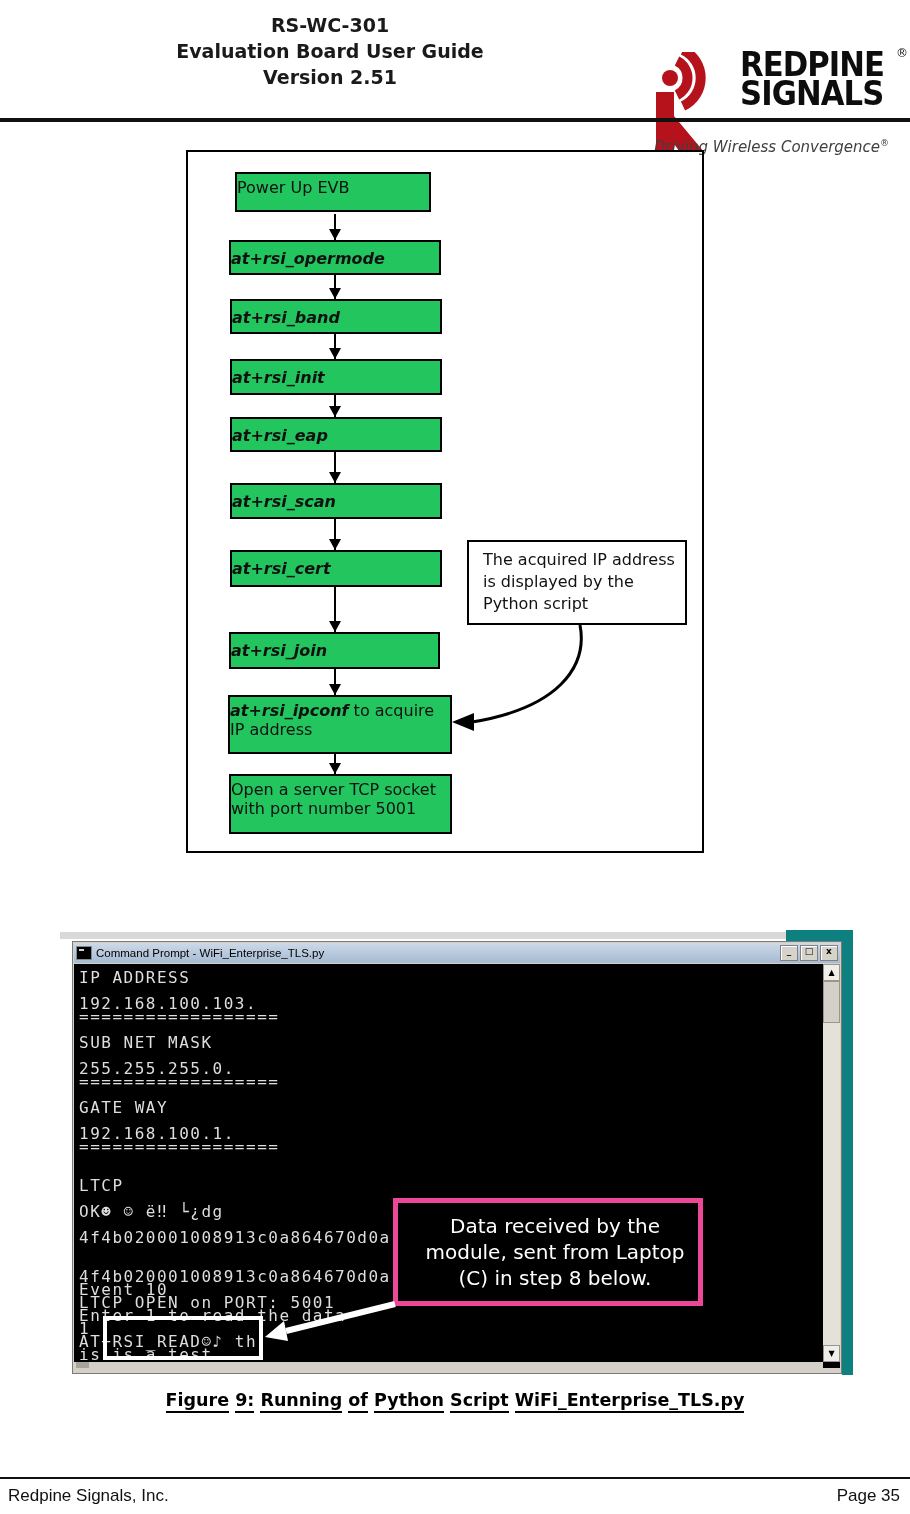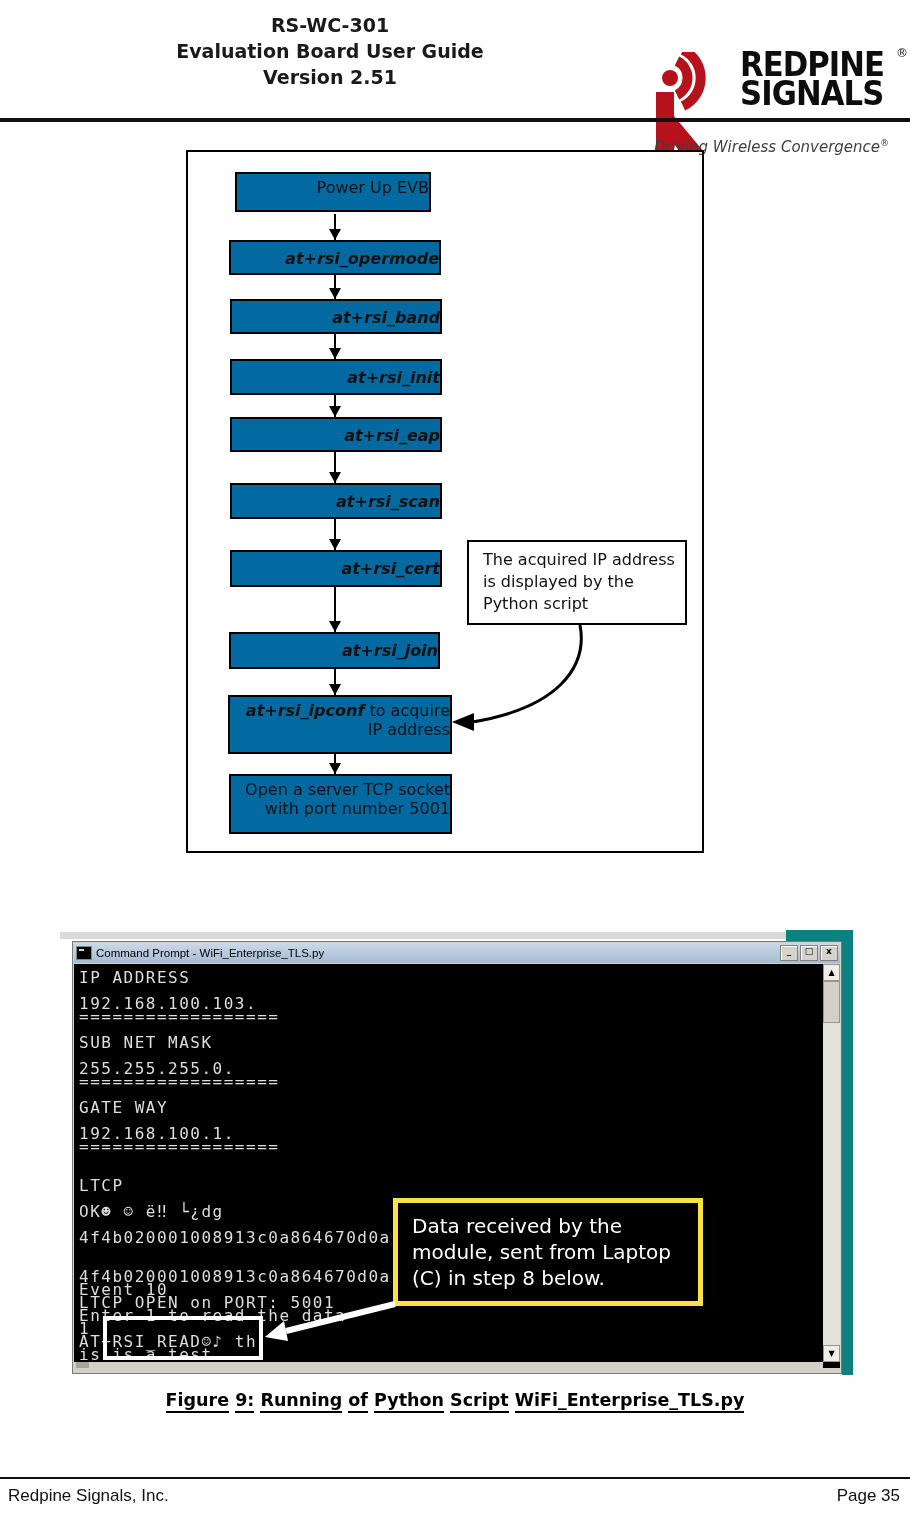--- a/index.html
+++ b/index.html
@@ -14,22 +14,22 @@
   .logo-icon{position:absolute;left:0;top:2px;}
   .brand{position:absolute;left:94px;top:0;font-weight:bold;font-size:33px;line-height:29px;
          letter-spacing:-1px;transform:scaleX(.93);transform-origin:left top;color:#0d0d0d;}
   .brand-reg{position:absolute;right:-2px;top:-4px;font-size:12px;font-weight:normal;}
   .tagline{position:absolute;left:8px;top:88px;font-size:15px;color:#404040;white-space:nowrap;font-style:italic;}
   .tagline sup{font-size:9px;}
 
   
   .flow{position:absolute;left:186px;top:150px;width:518px;height:703px;
         border:2px solid #000;box-sizing:border-box;}
-  .fbox{position:absolute;border:2px solid #000;box-sizing:border-box;background:#0369a1;
-        text-align:right;font-size:16px;padding-top:4px;}
+  .fbox{position:absolute;border:2px solid #000;box-sizing:border-box;background:#22c55e;
+        text-align:left;font-size:16px;padding-top:4px;}
   .fbox.cmd{font-weight:bold;font-style:italic;padding-top:7px;}
   .fbox .cmd-inline{font-weight:bold;font-style:italic;}
   .conn{position:absolute;width:0;border-left:2px solid #000;}
   .conn::after{content:'';position:absolute;left:-7px;bottom:0;width:0;height:0;
                border-left:6px solid transparent;border-right:6px solid transparent;
                border-top:11px solid #000;}
   .note-box{position:absolute;left:279px;top:388px;width:220px;height:85px;border:2px solid #000;
             box-sizing:border-box;background:#fff;font-size:16px;line-height:22px;
             padding:7px 0 0 14px;text-align:left;}
   .flow svg{position:absolute;left:0;top:0;pointer-events:none;}
@@ -63,22 +63,22 @@
   .sbar{position:absolute;right:0;top:0;bottom:6px;width:17px;background:#e4e1d9;}
   .sbtn{position:absolute;left:0;width:17px;height:17px;background:#f0eee8;border:1px solid #9a968e;
         box-sizing:border-box;text-align:center;font-size:8px;line-height:15px;color:#000;}
   .sbtn.up{top:0;}
   .sbtn.down{bottom:0;}
   .sthumb{position:absolute;left:0;top:17px;width:17px;height:42px;background:#d4d0c8;
           border:1px solid #9a968e;box-sizing:border-box;}
   .bstrip{position:absolute;left:0;right:17px;bottom:0;height:6px;background:#d4d0c8;}
   .bgrip{position:absolute;left:2px;bottom:0;width:13px;height:6px;background:#a8a49c;}
   .callout{position:absolute;left:319px;top:234px;width:310px;height:108px;box-sizing:border-box;
-           background:#000;border:5px solid #fde047;color:#fff;font-size:20px;line-height:26px;
-           padding:10px 0 0 14px;}
+           background:#000;border:5px solid #ec4899;color:#fff;font-size:20px;line-height:26px;
+           padding:10px 0 0 14px;text-align:center;}
   .hl-rect{position:absolute;left:29px;top:352px;width:160px;height:44px;border:4px solid #fff;
            box-sizing:border-box;}
   .content svg{position:absolute;left:0;top:0;pointer-events:none;}
 
   
   .foot-rule{position:absolute;left:0;top:1477px;width:910px;height:2px;background:#111;}
   .foot-co{position:absolute;left:8px;top:1486px;font-size:17px;font-family:"Liberation Sans",sans-serif;}
   .foot-pg{position:absolute;right:10px;top:1486px;font-size:17px;font-family:"Liberation Sans",sans-serif;}
 </style>
 </head>

